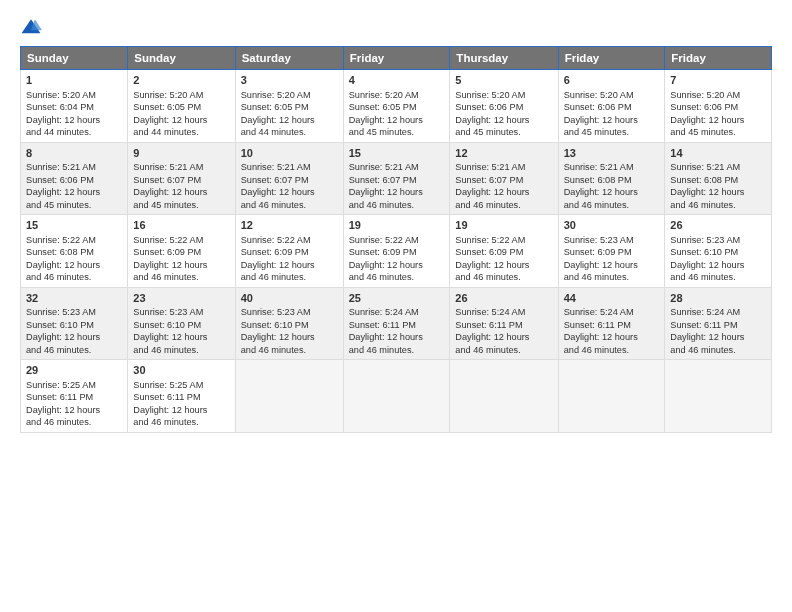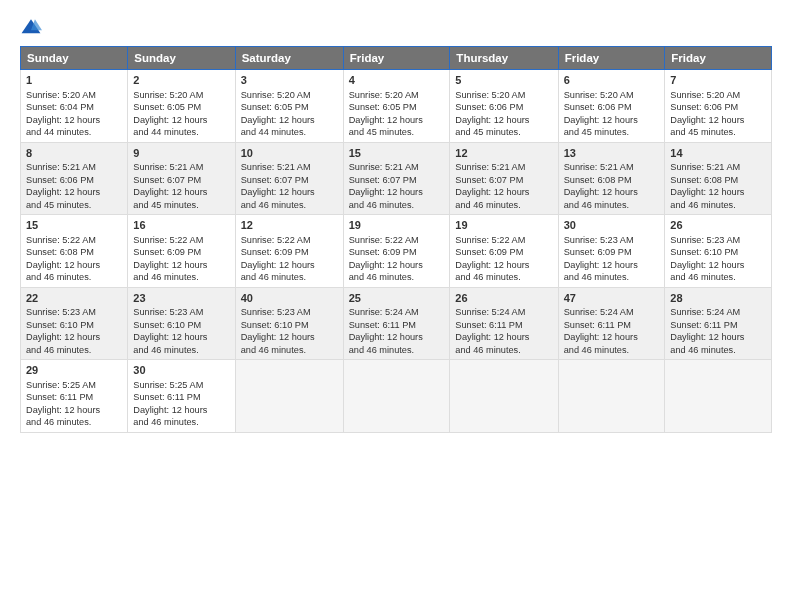--- a/index.html
+++ b/index.html
@@ -151,26 +151,26 @@
         <tr>
           <td><span class="day-num">15</span><span>Sunrise: 5:22 AM</span><br><span>Sunset: 6:08 PM</span><br><span>Daylight: 12 hours</span><br><span>and 46 minutes.</span></td>
           <td><span class="day-num">16</span><span>Sunrise: 5:22 AM</span><br><span>Sunset: 6:09 PM</span><br><span>Daylight: 12 hours</span><br><span>and 46 minutes.</span></td>
           <td><span class="day-num">12</span><span>Sunrise: 5:22 AM</span><br><span>Sunset: 6:09 PM</span><br><span>Daylight: 12 hours</span><br><span>and 46 minutes.</span></td>
           <td><span class="day-num">19</span><span>Sunrise: 5:22 AM</span><br><span>Sunset: 6:09 PM</span><br><span>Daylight: 12 hours</span><br><span>and 46 minutes.</span></td>
           <td><span class="day-num">19</span><span>Sunrise: 5:22 AM</span><br><span>Sunset: 6:09 PM</span><br><span>Daylight: 12 hours</span><br><span>and 46 minutes.</span></td>
           <td><span class="day-num">30</span><span>Sunrise: 5:23 AM</span><br><span>Sunset: 6:09 PM</span><br><span>Daylight: 12 hours</span><br><span>and 46 minutes.</span></td>
           <td><span class="day-num">26</span><span>Sunrise: 5:23 AM</span><br><span>Sunset: 6:10 PM</span><br><span>Daylight: 12 hours</span><br><span>and 46 minutes.</span></td>
         </tr>
         <tr class="row-shaded">
-          <td><span class="day-num">22</span><span>Sunrise: 5:23 AM</span><br><span>Sunset: 6:10 PM</span><br><span>Daylight: 12 hours</span><br><span>and 46 minutes.</span></td>
+          <td><span class="day-num">32</span><span>Sunrise: 5:23 AM</span><br><span>Sunset: 6:10 PM</span><br><span>Daylight: 12 hours</span><br><span>and 46 minutes.</span></td>
           <td><span class="day-num">23</span><span>Sunrise: 5:23 AM</span><br><span>Sunset: 6:10 PM</span><br><span>Daylight: 12 hours</span><br><span>and 46 minutes.</span></td>
           <td><span class="day-num">40</span><span>Sunrise: 5:23 AM</span><br><span>Sunset: 6:10 PM</span><br><span>Daylight: 12 hours</span><br><span>and 46 minutes.</span></td>
           <td><span class="day-num">25</span><span>Sunrise: 5:24 AM</span><br><span>Sunset: 6:11 PM</span><br><span>Daylight: 12 hours</span><br><span>and 46 minutes.</span></td>
           <td><span class="day-num">26</span><span>Sunrise: 5:24 AM</span><br><span>Sunset: 6:11 PM</span><br><span>Daylight: 12 hours</span><br><span>and 46 minutes.</span></td>
-          <td><span class="day-num">47</span><span>Sunrise: 5:24 AM</span><br><span>Sunset: 6:11 PM</span><br><span>Daylight: 12 hours</span><br><span>and 46 minutes.</span></td>
+          <td><span class="day-num">44</span><span>Sunrise: 5:24 AM</span><br><span>Sunset: 6:11 PM</span><br><span>Daylight: 12 hours</span><br><span>and 46 minutes.</span></td>
           <td><span class="day-num">28</span><span>Sunrise: 5:24 AM</span><br><span>Sunset: 6:11 PM</span><br><span>Daylight: 12 hours</span><br><span>and 46 minutes.</span></td>
         </tr>
         <tr>
           <td><span class="day-num">29</span><span>Sunrise: 5:25 AM</span><br><span>Sunset: 6:11 PM</span><br><span>Daylight: 12 hours</span><br><span>and 46 minutes.</span></td>
           <td><span class="day-num">30</span><span>Sunrise: 5:25 AM</span><br><span>Sunset: 6:11 PM</span><br><span>Daylight: 12 hours</span><br><span>and 46 minutes.</span></td>
           <td class="empty"></td>
           <td class="empty"></td>
           <td class="empty"></td>
           <td class="empty"></td>
           <td class="empty"></td>

